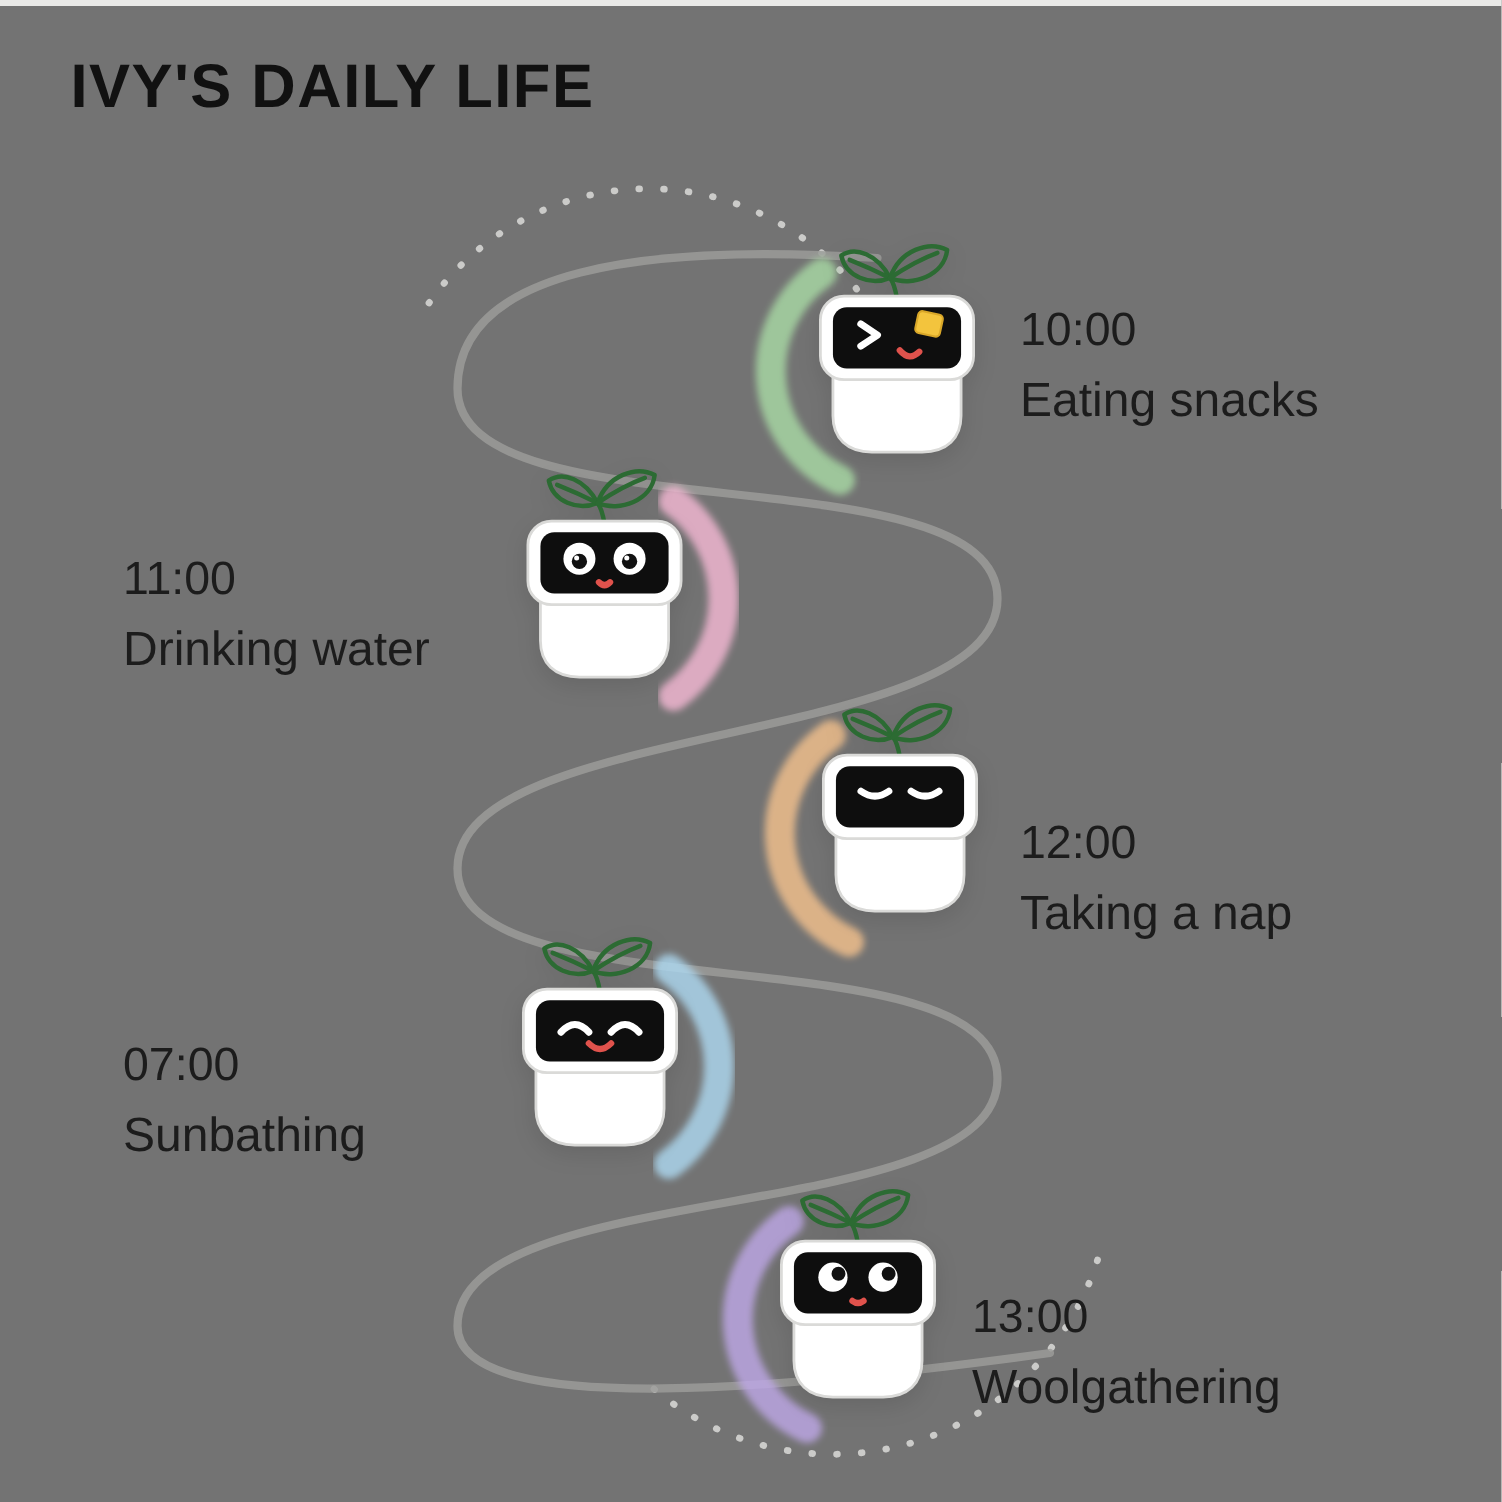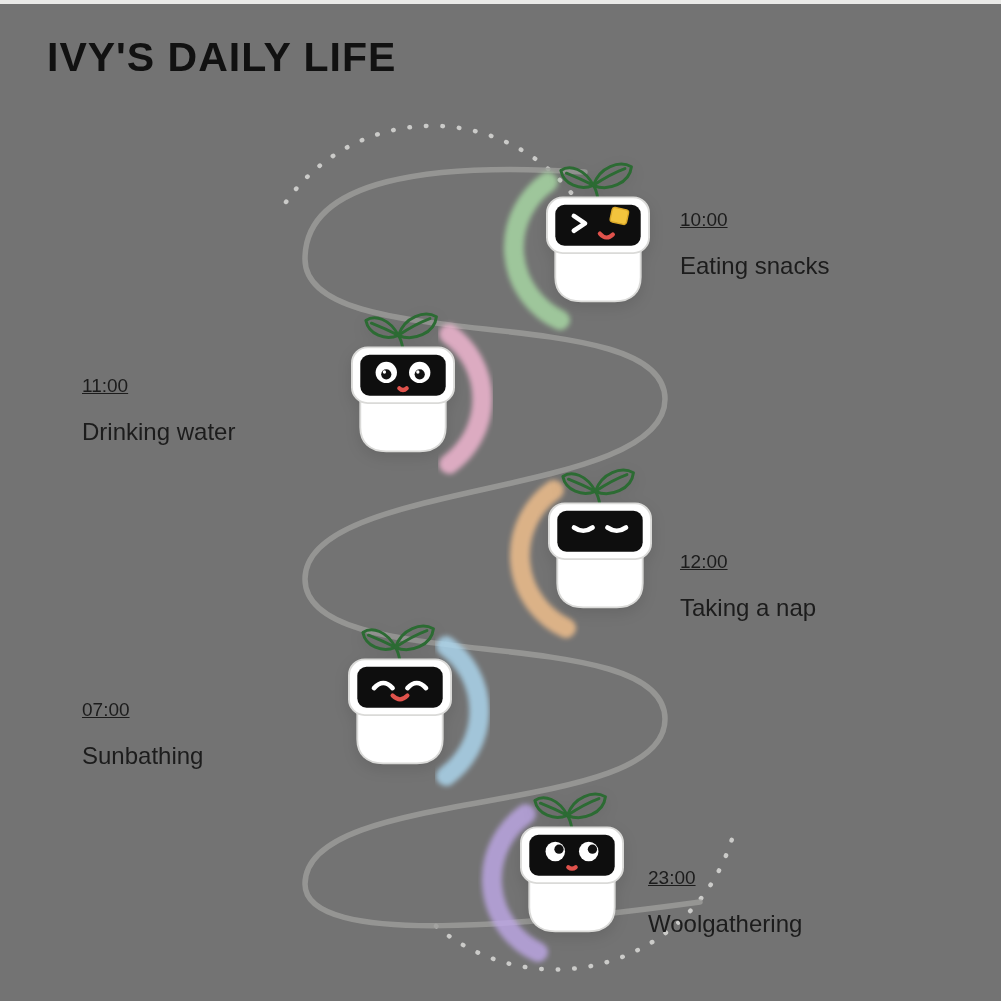--- a/index.html
+++ b/index.html
@@ -6,22 +6,22 @@
   html,body { background:#e9e9e7; }
   body { font-family:"Liberation Sans", sans-serif; }
   .canvas { position:relative; width:1001px; height:1001px; background:#737373; overflow:hidden; margin:4px auto; }
   .bg-svg { position:absolute; left:0; top:0; width:1001px; height:1001px; }
   .title { position:absolute; left:47px; top:30px; font-size:41px; font-weight:700; letter-spacing:1px; color:#111; }
   .robot { position:absolute; width:130px; height:149px; filter:drop-shadow(0 5px 7px rgba(0,0,0,0.10)); }
   .robot-head { fill:#ffffff; stroke:#dadad8; stroke-width:2; }
   .robot-pot  { fill:#ffffff; stroke:#dadad8; stroke-width:2; }
   .robot-screen { fill:#0e0e0e; }
   .entry { position:absolute; color:#1c1c1c; }
-  .entry .time  { font-size:19px; line-height:32px; margin-bottom:16px;text-decoration:underline; }
-  .entry .label { font-size:24px; line-height:28px; }
+  .entry .time  { font-size:31px; line-height:32px; margin-bottom:16px; }
+  .entry .label { font-size:32px; line-height:28px; }
   .entry.left-text { width:240px; }
   .curve { fill:none; stroke-width:5.5; stroke-linecap:round; opacity:.85; }
   .dots  { fill:none; stroke-width:4.5; stroke-linecap:round; stroke-dasharray:0.5 16; }
   .arc   { fill:none; stroke-width:20; stroke-linecap:round; opacity:.8; }
   .eye-line { stroke:#ffffff; stroke-width:5; fill:none; stroke-linecap:round; stroke-linejoin:round; }
   .mouth { stroke:#e0524c; stroke-width:4.5; fill:none; stroke-linecap:round; }
 </style>
 </head>
 <body>
 
@@ -172,17 +172,17 @@
     <div class="time">12:00</div>
     <div class="label">Taking a nap</div>
   </div>
 
   <div class="entry left-text" style="left:82px; top:690px;">
     <div class="time">07:00</div>
     <div class="label">Sunbathing</div>
   </div>
 
   <div class="entry right-text" style="left:648px; top:858px;">
-    <div class="time">23:00</div>
+    <div class="time">13:00</div>
     <div class="label">Woolgathering</div>
   </div>
 
 </div>
 
 </body></html>

